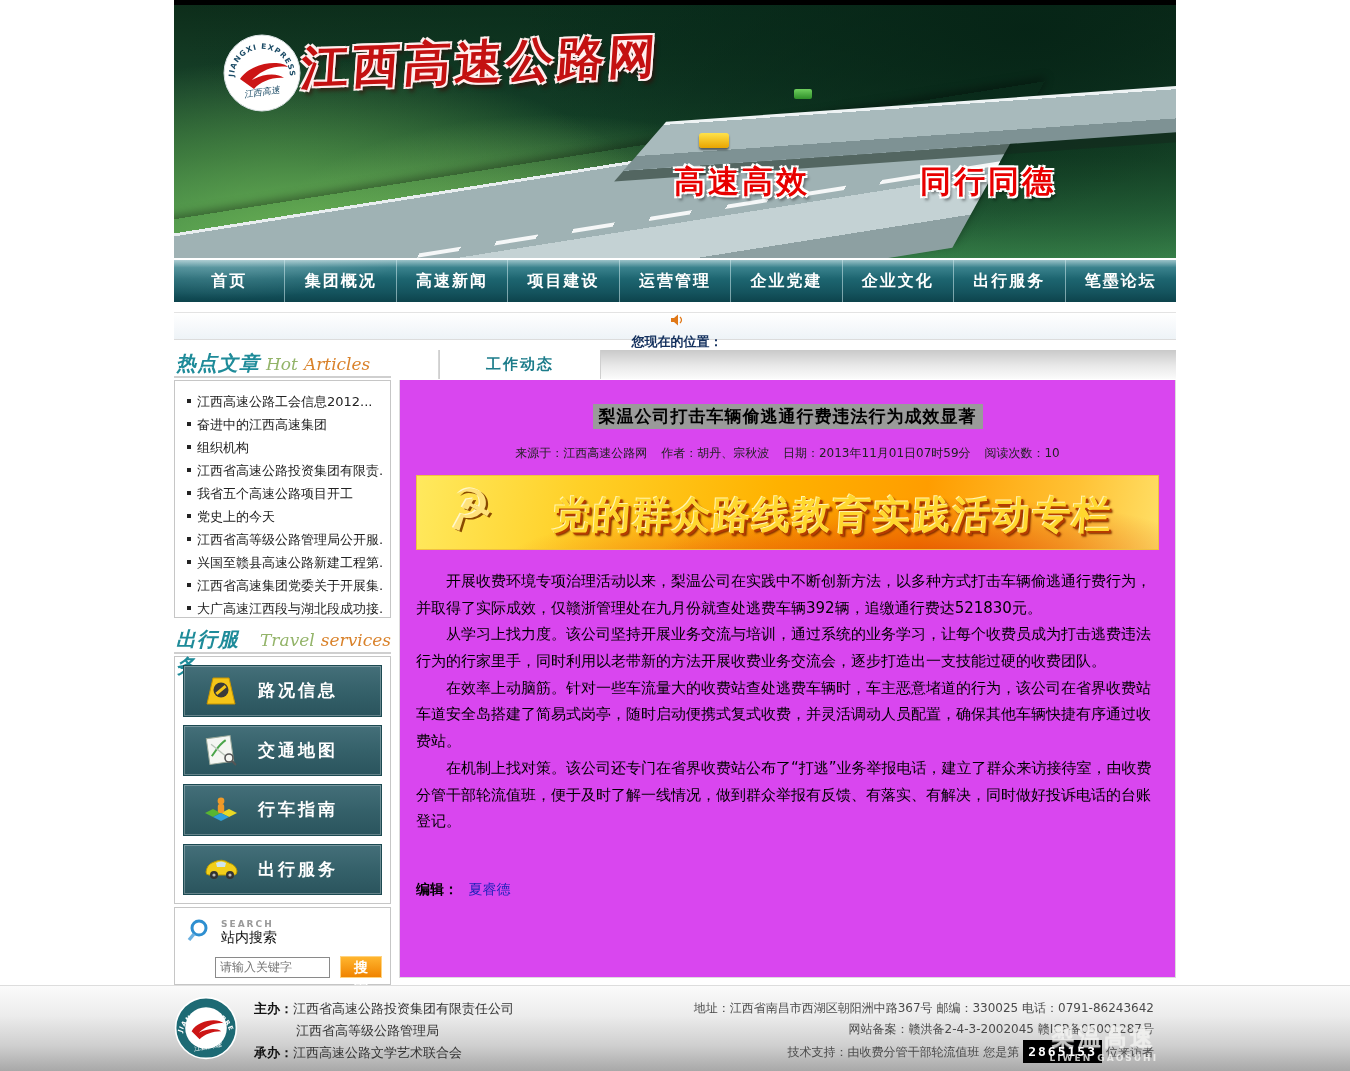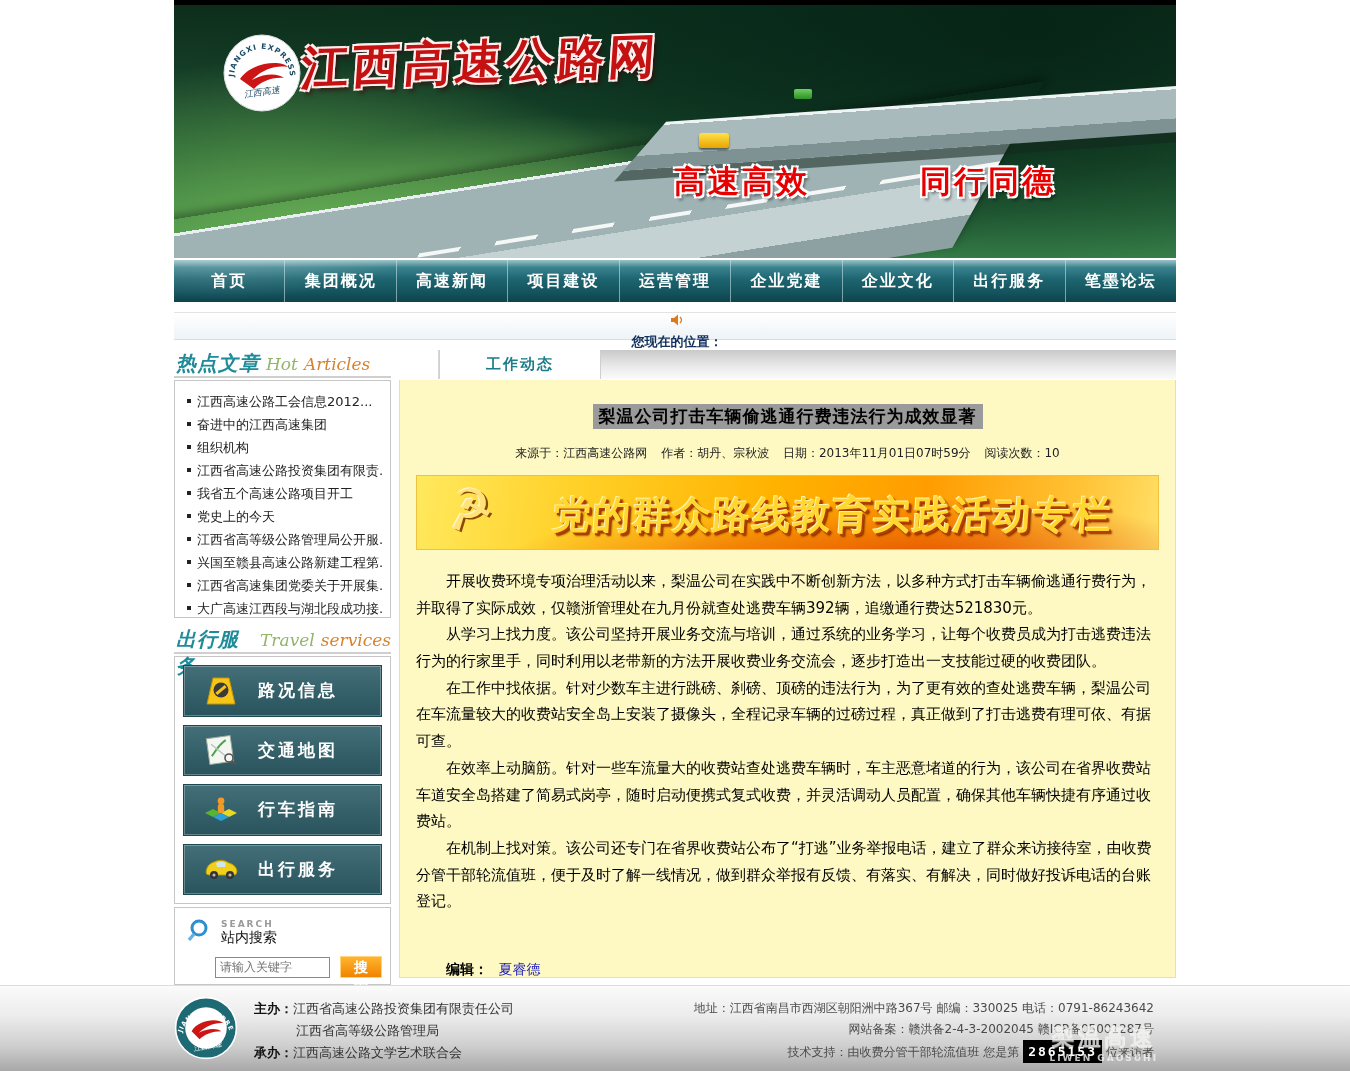--- a/index.html
+++ b/index.html
@@ -82,38 +82,38 @@
   .search-row { margin-top:8px; display:flex; align-items:center; gap:10px; padding-left:28px; }
   .search-input { width:115px; height:21px; border:1px solid #8a8a8a; font-size:12px; color:#9a9a9a; padding:0 4px; }
   .search-btn { width:60px; height:22px; background:linear-gradient(#ffb52e,#f08300); border:1px solid #ffd37f;
     color:#fff; font-weight:bold; font-size:14px; letter-spacing:6px; padding-left:6px; cursor:pointer; line-height:20px; text-align:center; }
 
   
   .tab-row { height:30px; background:linear-gradient(to bottom, #c9c9c9 0%, #e9e9e9 55%, #fbfbfb 100%); display:flex; border-bottom:1px solid #fff; }
   .tab-lead { width:40px; background:#fff; border-right:1px solid #d7d7d7; }
   .tab-active { width:162px; background:#fff; border-left:1px solid #cfcfcf; border-right:1px solid #cfcfcf;
     display:flex; align-items:center; justify-content:center; font-size:15px; font-weight:bold; color:#1c7c8a; letter-spacing:2px; cursor:pointer; }
-  .article-box { background:#fef9c3; border:1px solid #dcdcdc; border-top:none; height:598px; padding:0 16px; overflow:hidden; }
+  .article-box { background:#d946ef; border:1px solid #dcdcdc; border-top:none; height:598px; padding:0 16px; overflow:hidden; }
   .a-title-wrap { text-align:center; margin-top:24px; }
   .a-title { display:inline-block; background:#9a9a9a; color:#000; font-size:17px; font-weight:bold; padding:1px 6px; letter-spacing:1px; }
   .a-meta { text-align:center; margin-top:16px; font-size:12px; color:#222; }
   .a-meta span { margin:0 5px; }
   .gbanner { margin:13px auto 0; width:743px; height:75px; position:relative; overflow:hidden; border:1px solid #f0c040;
     background:
       radial-gradient(ellipse 400px 90px at 70% 115%, rgba(220,60,0,.75), rgba(220,60,0,0) 70%),
       radial-gradient(ellipse 300px 70px at 40% 120%, rgba(235,90,10,.6), rgba(235,90,10,0) 70%),
       linear-gradient(100deg, #ffe95e 0%, #ffd027 22%, #ffb200 48%, #ff9d00 68%, #ffc235 88%, #ffdf66 100%); }
   .gbanner .emblem { position:absolute; left:28px; top:2px; font-size:54px; color:#ffe27a;
     text-shadow:2px 2px 0 #8a4a00, -1px -1px 0 #fff7cc; transform:rotate(-12deg); }
   .gbanner .gtext { position:absolute; left:100px; right:10px; top:14px; text-align:center; font-size:38px; font-weight:bold;
     letter-spacing:2px; color:#ffd72e; transform:skewX(-4deg);
     text-shadow:-1px -1px 0 #fff3b0, 2px 2px 0 #b53c00, 3px 3px 2px #7c2a00; white-space:nowrap; }
   .a-body { margin-top:18px; font-size:15px; line-height:1.78; color:#000; }
   .a-body p { text-indent:2em; }
-  .a-editor { margin-top:46px; font-size:14px;margin-left:30px; }
+  .a-editor { margin-top:46px; font-size:14px; }
   .a-editor .lbl { font-weight:bold; color:#000; }
   .a-editor .name { color:#2222bb; cursor:pointer; margin-left:6px; }
 
   
   .footer { margin-top:7px; width:1350px; height:86px; position:relative;
     background:linear-gradient(to bottom, #fbfbfb 0%, #ececec 35%, #cfcfcf 70%, #a8a8a8 100%); border-top:1px solid #ddd; }
   .footer-inner { width:1002px; margin:0 auto; display:flex; height:100%; position:relative; }
   .f-logo { margin-top:10px; }
   .f-left { margin-left:16px; margin-top:12px; font-size:13px; color:#333; line-height:22px; }
   .f-left .flbl { font-weight:bold; color:#111; }
@@ -303,21 +303,20 @@
           <span>日期：2013年11月01日07时59分</span>
           <span>阅读次数：10</span>
         </div>
         <div class="gbanner">
           <div class="emblem">☭</div>
           <div class="gtext">党的群众路线教育实践活动专栏</div>
         </div>
         <div class="a-body">
           <p>开展收费环境专项治理活动以来，梨温公司在实践中不断创新方法，以多种方式打击车辆偷逃通行费行为，并取得了实际成效，仅赣浙管理处在九月份就查处逃费车辆392辆，追缴通行费达521830元。</p>
           <p>从学习上找力度。该公司坚持开展业务交流与培训，通过系统的业务学习，让每个收费员成为打击逃费违法行为的行家里手，同时利用以老带新的方法开展收费业务交流会，逐步打造出一支技能过硬的收费团队。</p>
-          <p>在工作中找依据。针对少数车主进行跳磅、刹磅、顶磅的违法行为，为了更有效的查处逃费车辆，梨温公司在车流量较大的收费站安全岛上安装了摄像头，全程记录车辆的过磅过程，真正做到了打击逃费有理可依、有据可查。</p>
           <p>在效率上动脑筋。针对一些车流量大的收费站查处逃费车辆时，车主恶意堵道的行为，该公司在省界收费站车道安全岛搭建了简易式岗亭，随时启动便携式复式收费，并灵活调动人员配置，确保其他车辆快捷有序通过收费站。</p>
           <p>在机制上找对策。该公司还专门在省界收费站公布了“打逃”业务举报电话，建立了群众来访接待室，由收费分管干部轮流值班，便于及时了解一线情况，做到群众举报有反馈、有落实、有解决，同时做好投诉电话的台账登记。</p>
         </div>
         <div class="a-editor">
           <span class="lbl">编辑：</span>
           <span class="name">夏睿德</span>
         </div>
       </div>
     </div>
 

